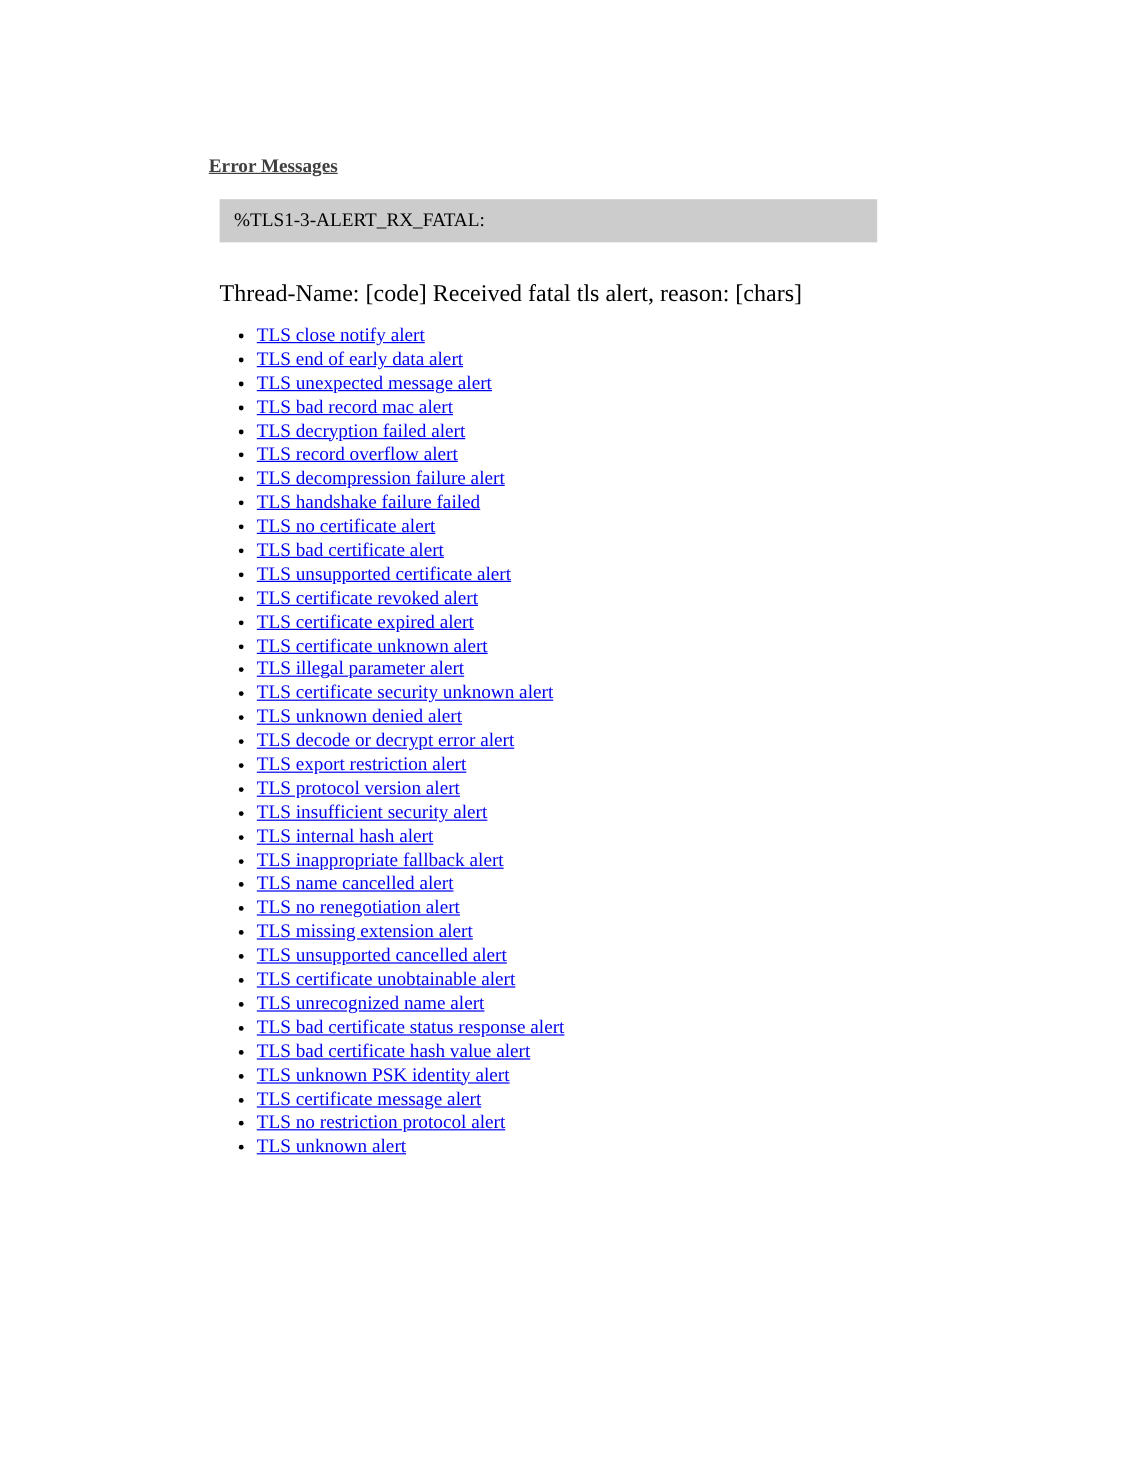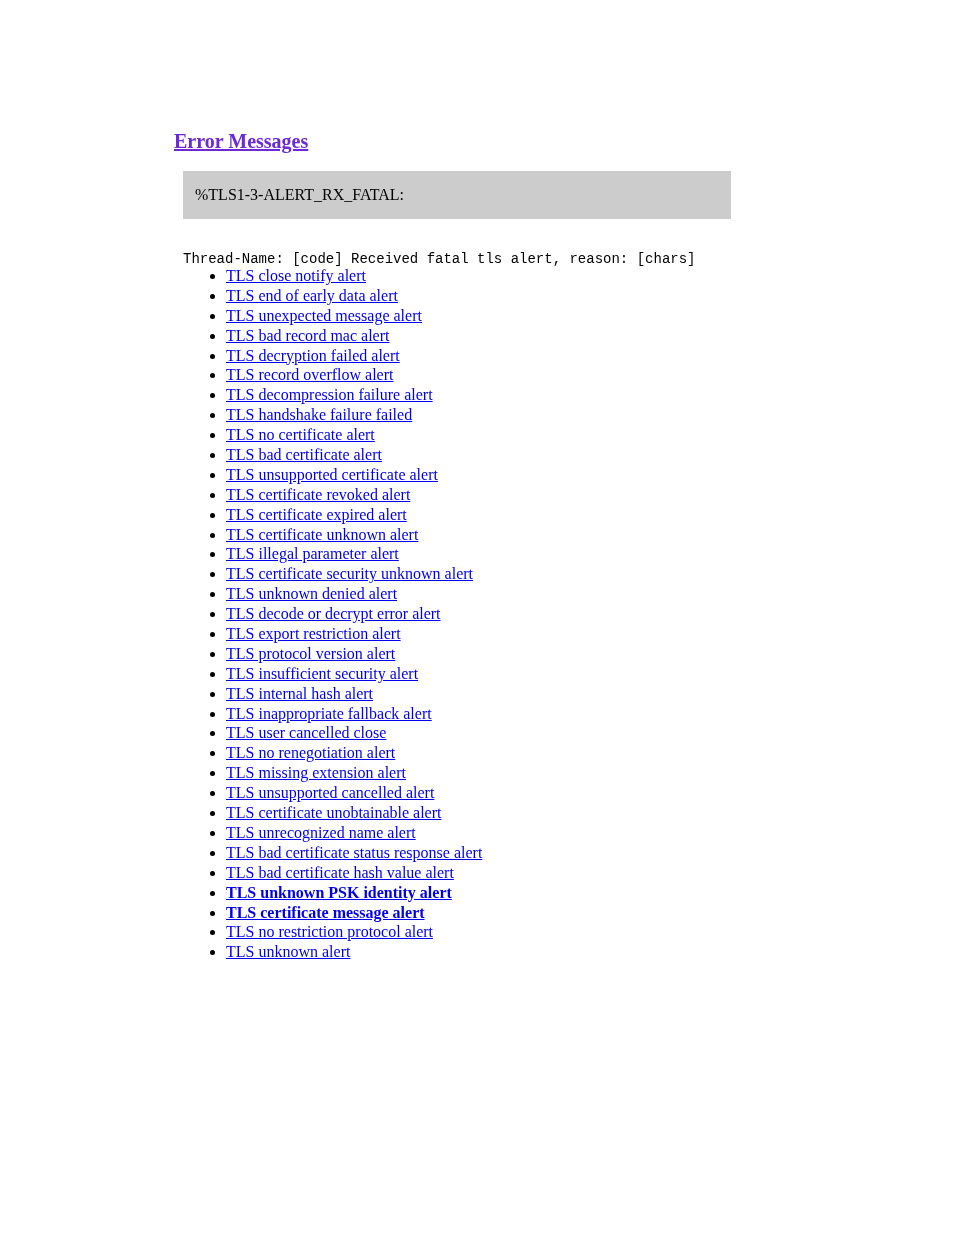--- a/index.html
+++ b/index.html
@@ -11,59 +11,59 @@
       font-family: "Times New Roman", Times, serif;
       background: #ffffff;
       width: 954px;
       height: 1235px;
       position: relative;
     }
     .content {
       padding: 130px 0 0 174px;
     }
     .section-title {
-      font-size: 20px;
+      font-size: 16px;
       font-weight: bold;
       text-decoration: underline;
-      color: #6d28d9;
+      color: #404040;
       margin-bottom: 18px;
     }
     .gray-box {
       background: #cccccc;
       width: 548px;
-      height: 48px;
+      height: 36px;
       display: flex;
       align-items: center;
       padding: 0 12px;
       font-size: 16px;
       margin-left: 9px;
       margin-bottom: 32px;
     }
     .intro {
-      font-size: 14px;
+      font-size: 20px;
       margin-left: 9px;
-      font-family: Liberation Mono, monospace;
+      margin-bottom: 14px;
     }
     .link-list {
       list-style: disc;
-      margin-left: 52px;
+      margin-left: 40px;
       font-size: 0;
     }
     .link-list li {
       font-size: 16px;
       line-height: 1.15;
       margin-bottom: 1.5px;
       color: #000000;
     }
     .link-list li a {
       color: #0000ee;
       text-decoration: underline;
     }
     .link-list li a.bold {
-      font-weight: bold;
+      font-weight: normal;
       text-align: right;
     }
   </style>
 </head>
 <body>
 
 <div class="content">
   <div class="section-title">Error Messages</div>
   <div class="gray-box">%TLS1-3-ALERT_RX_FATAL:</div>
   <div class="intro">Thread-Name: [code] Received fatal tls alert, reason: [chars]</div>
@@ -84,21 +84,21 @@
       <li><a href="#">TLS certificate unknown alert</a></li>
       <li><a href="#">TLS illegal parameter alert</a></li>
       <li><a href="#">TLS certificate security unknown alert</a></li>
       <li><a href="#">TLS unknown denied alert</a></li>
       <li><a href="#">TLS decode or decrypt error alert</a></li>
       <li><a href="#">TLS export restriction alert</a></li>
       <li><a href="#">TLS protocol version alert</a></li>
       <li><a href="#">TLS insufficient security alert</a></li>
       <li><a href="#">TLS internal hash alert</a></li>
       <li><a href="#">TLS inappropriate fallback alert</a></li>
-      <li><a href="#">TLS user cancelled close</a></li>
+      <li><a href="#">TLS name cancelled alert</a></li>
       <li><a href="#">TLS no renegotiation alert</a></li>
       <li><a href="#">TLS missing extension alert</a></li>
       <li><a href="#">TLS unsupported cancelled alert</a></li>
       <li><a href="#">TLS certificate unobtainable alert</a></li>
       <li><a href="#">TLS unrecognized name alert</a></li>
       <li><a href="#">TLS bad certificate status response alert</a></li>
       <li><a href="#">TLS bad certificate hash value alert</a></li>
       <li><a href="#" class="bold">TLS unknown PSK identity alert</a></li>
       <li><a href="#" class="bold">TLS certificate message alert</a></li>
       <li><a href="#">TLS no restriction protocol alert</a></li>

